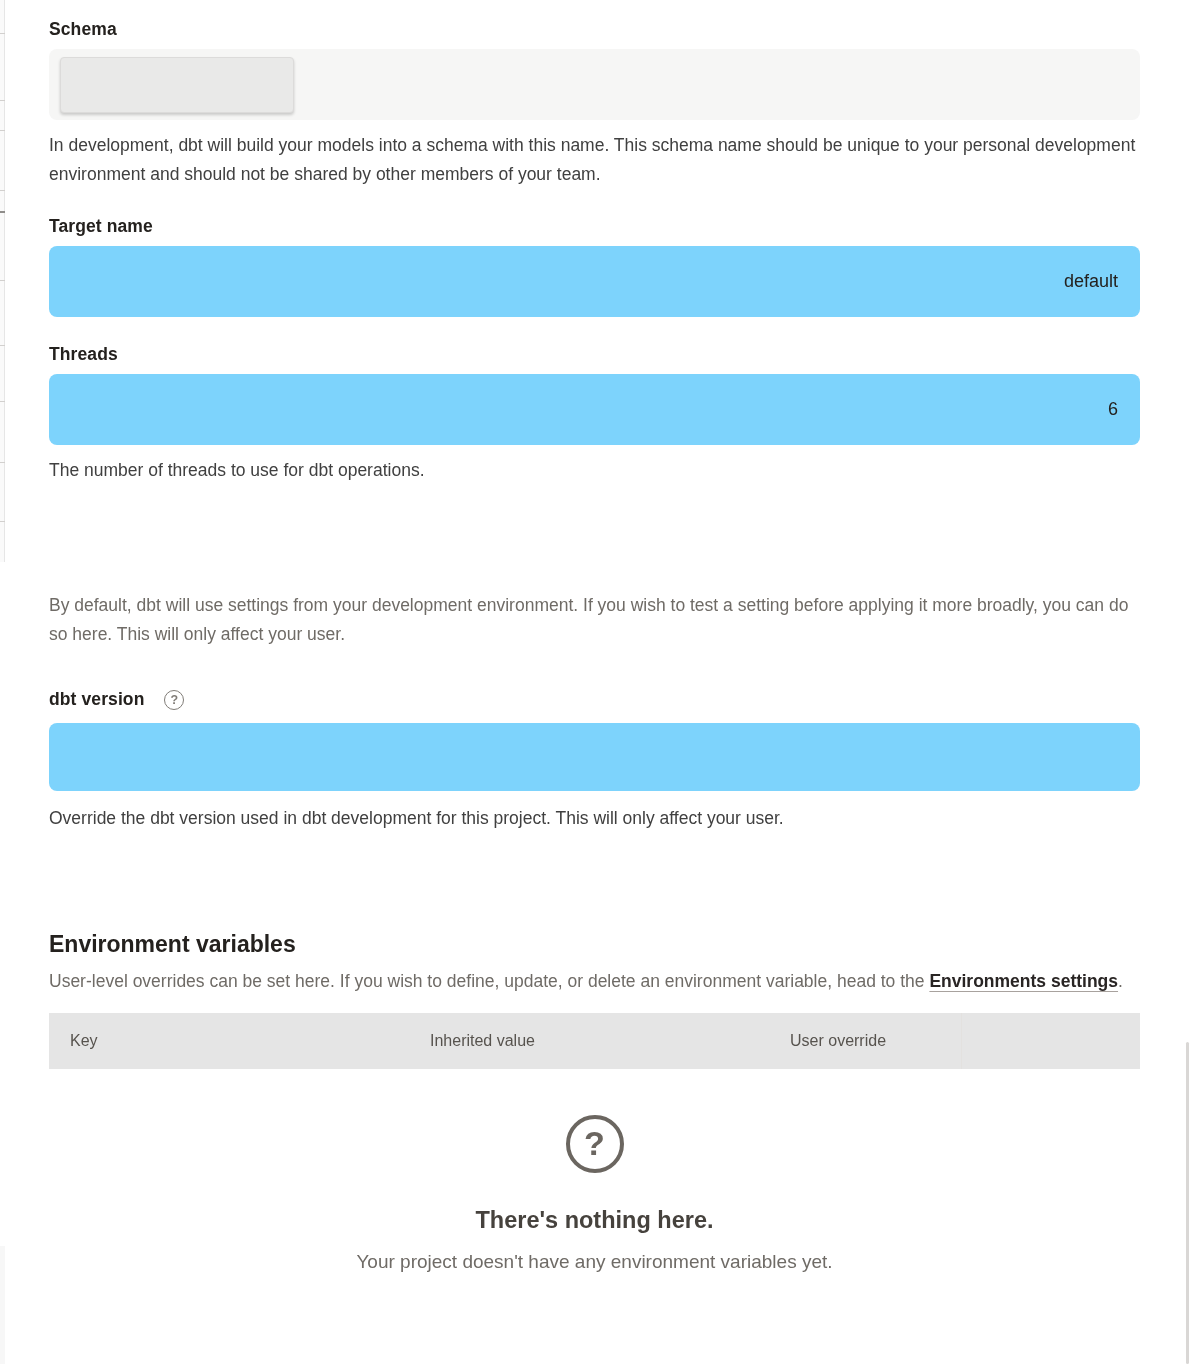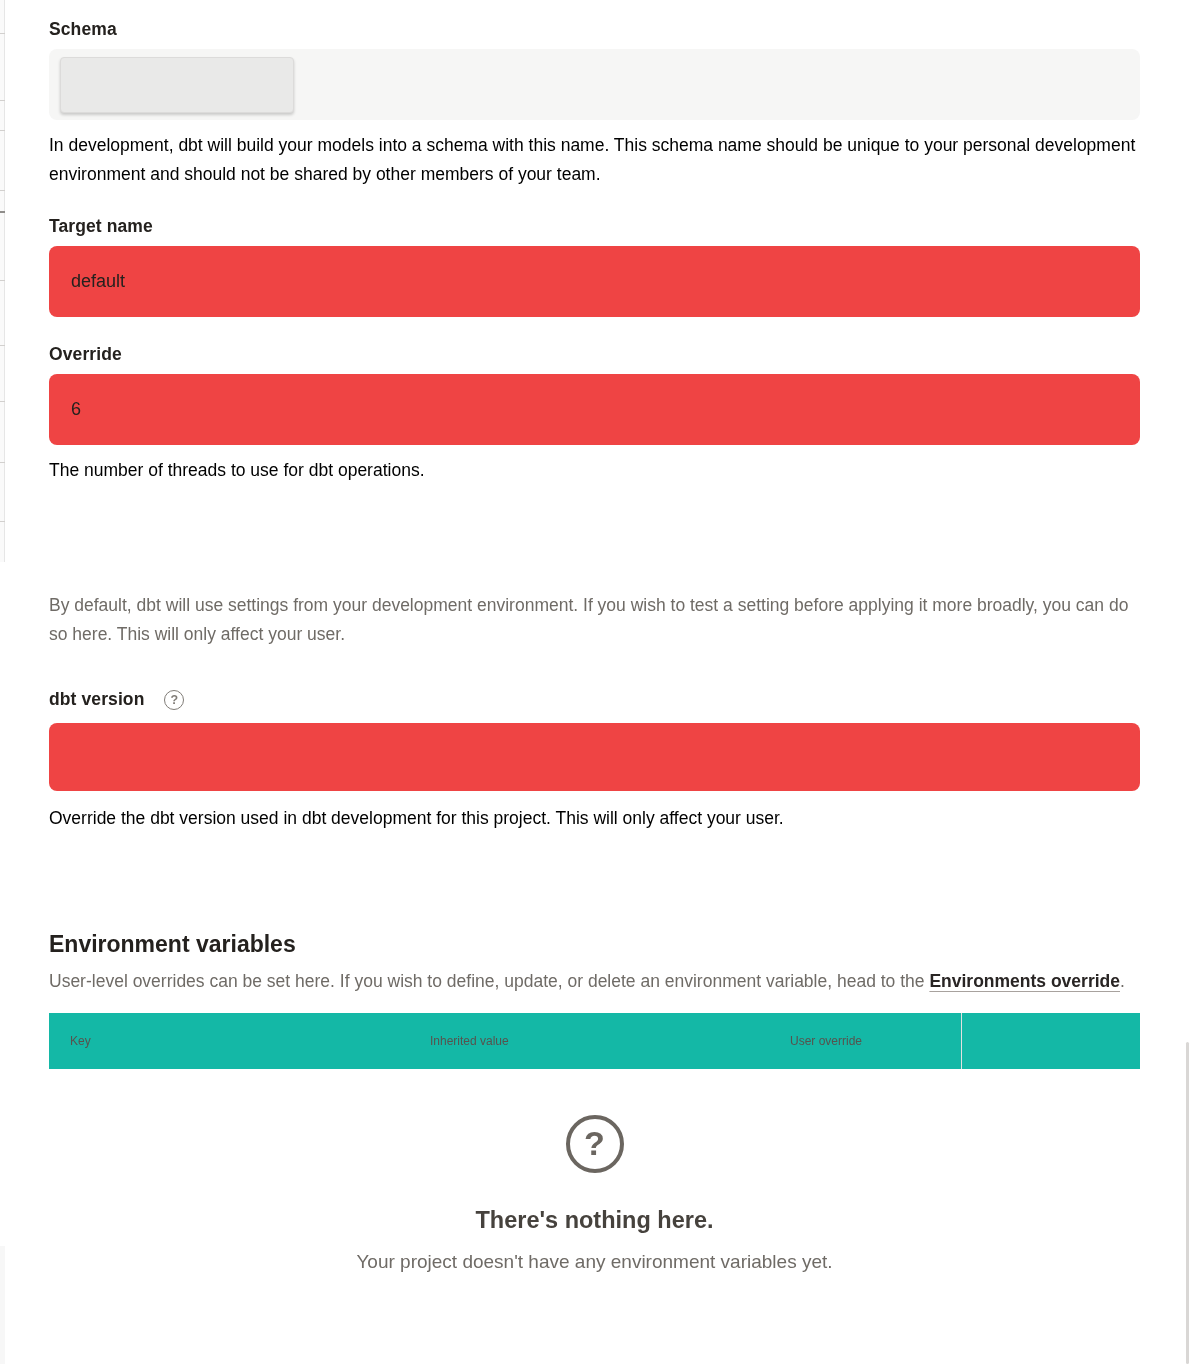--- a/index.html
+++ b/index.html
@@ -52,28 +52,29 @@
     color: #24211e;
     line-height: 23px;
   }
   .label-row { display: flex; align-items: center; gap: 20px; }
 
   .text-input {
     display: block;
     width: 100%;
     height: 71px;
     margin-top: 8px;
-    background: #ef4444;
+    background: #7dd3fc;
     border: none;
     border-radius: 8px;
     padding: 0 22px;
     font-family: "Liberation Sans", "DejaVu Sans", sans-serif;
     font-size: 18px;
     color: #24211e;
     outline: none;
+    text-align: right;
   }
   .input-box {
     display: flex;
     align-items: center;
     width: 100%;
     height: 71px;
     margin-top: 8px;
     background: #f6f6f5;
     border-radius: 8px;
     padding: 0 11px;
@@ -83,21 +84,21 @@
     height: 56px;
     background: #e9e9e8;
     border: 1px solid #dcdbda;
     border-radius: 4px;
     box-shadow: 0 2px 3px rgba(0,0,0,0.18);
   }
   .help-text {
     margin-top: 11px;
     font-size: 17.5px;
     line-height: 29px;
-    color: #000000;
+    color: #404040;
     max-width: 1091px;
   }
 
   .spacer-26 { height: 26px; }
   .spacer-section { height: 96px; }
 
   .h1-title {
     font-size: 28.5px;
     font-weight: 700;
     color: #24211e;
@@ -136,23 +137,23 @@
     font-weight: 700;
     color: #807c77;
     flex: 0 0 auto;
   }
 
   .env-table-header {
     margin-top: 17px;
     display: grid;
     grid-template-columns: 381px 360px 171px 1fr;
     height: 56px;
-    background: #14b8a6;
-    align-items: center;
-    font-size: 12px;
+    background: #e5e5e5;
+    align-items: center;
+    font-size: 16px;
     color: #57534e;
   }
   .env-table-header .col { line-height: 56px; }
   .env-table-header .col-key { padding-left: 21px; }
   .env-table-header .col-actions {
     border-left: 1px solid #e3e1df;
     height: 56px;
   }
 
   .empty-state {
@@ -215,41 +216,41 @@
     </div>
     <div class="help-text">In development, dbt will build your models into a schema with this name. This schema name should be unique to your personal development environment and should not be shared by other members of your team.</div>
 
     <div class="spacer-26"></div>
 
     <div class="field-label">Target name</div>
     <input class="text-input" type="text" value="default" style="">
 
     <div class="spacer-26"></div>
 
-    <div class="field-label">Override</div>
+    <div class="field-label">Threads</div>
     <input class="text-input" type="text" value="6" style="">
     <div class="help-text" style="">The number of threads to use for dbt operations.</div>
 
     <div class="spacer-section"></div>
 
     <div class="section-desc">By default, dbt will use settings from your development environment. If you wish to test a setting before applying it more broadly, you can do so here. This will only affect your user.</div>
 
     <div style="height:39px"></div>
 
     <div class="label-row">
       <span class="field-label">dbt version</span>
       <span class="help-circle-icon">?</span>
     </div>
     <input class="text-input" style="margin-top: 12px; height: 68px;" type="text" value="">
     <div class="help-text" style="margin-top:13px">Override the dbt version used in dbt development for this project. This will only affect your user.</div>
 
     <div class="spacer-section"></div>
 
     <div class="h2-title">Environment variables</div>
-    <div class="section-desc" style="margin-top:8px"><span>User-level overrides can be set here. If you wish to define, update, or delete an environment variable, head to the </span><a class="inline-link">Environments override</a><span>.</span></div>
+    <div class="section-desc" style="margin-top:8px"><span>User-level overrides can be set here. If you wish to define, update, or delete an environment variable, head to the </span><a class="inline-link">Environments settings</a><span>.</span></div>
 
     <div class="env-table-header">
       <div class="col col-key">Key</div>
       <div class="col">Inherited value</div>
       <div class="col">User override</div>
       <div class="col col-actions"></div>
     </div>
 
     <div class="empty-state">
       <div class="empty-icon">?</div>

